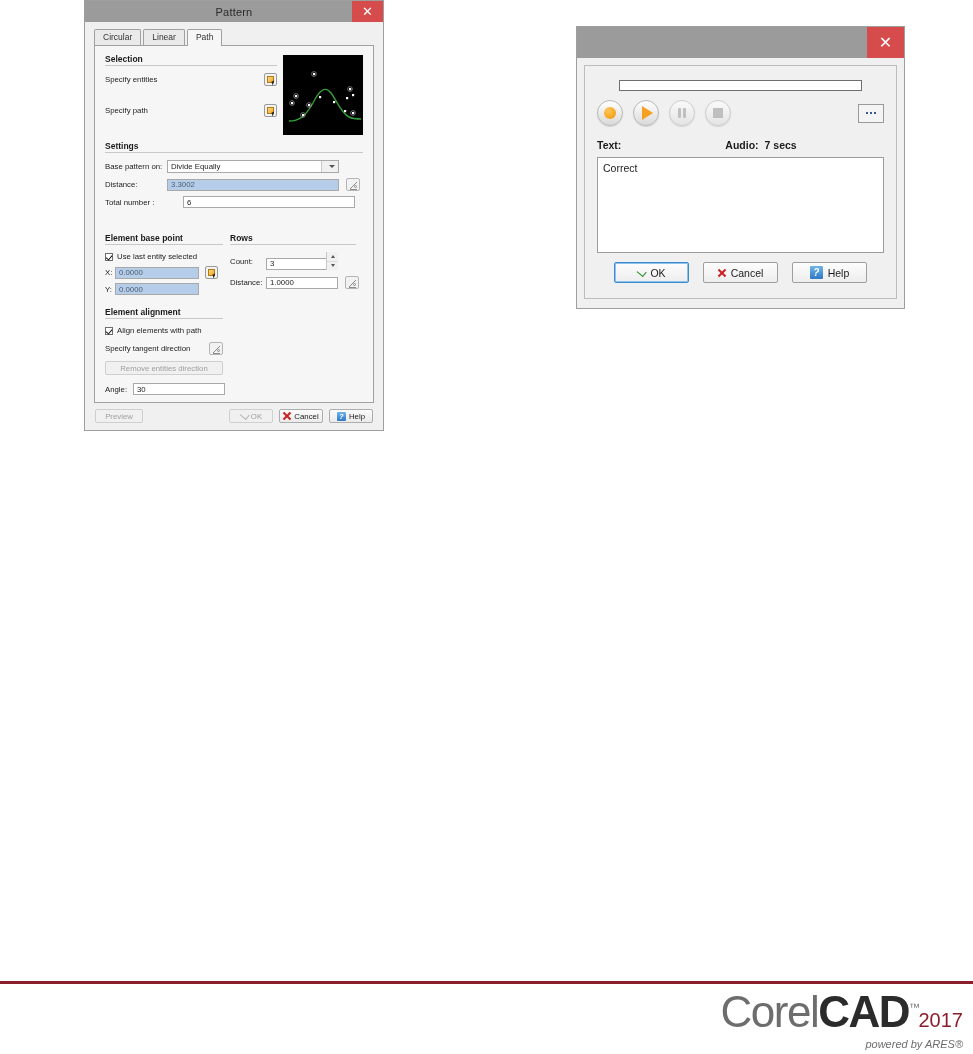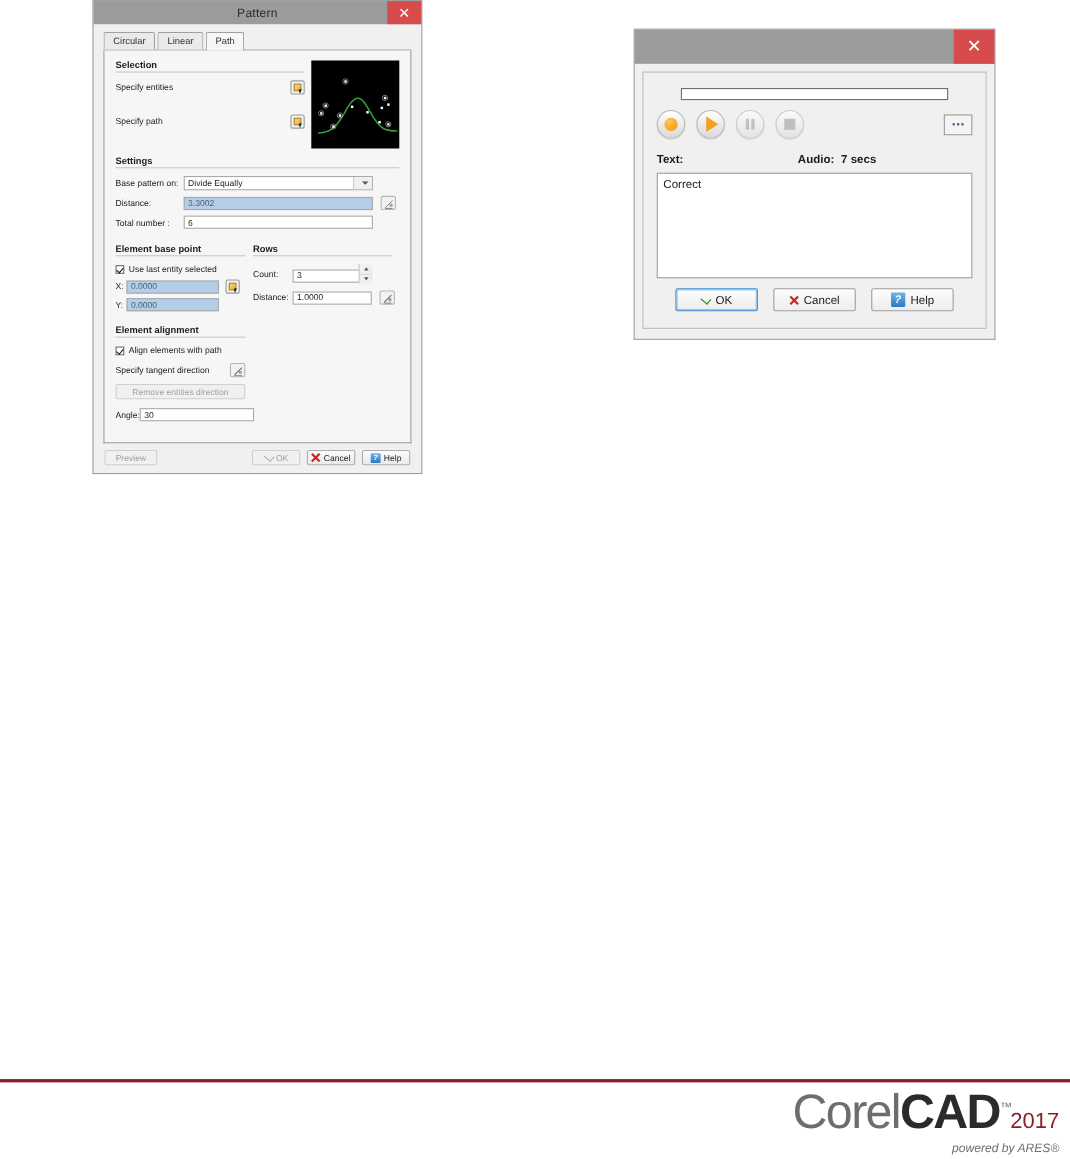--- a/index.html
+++ b/index.html
@@ -244,21 +244,21 @@
         </div>
       </div>
 
       <div class="row" style="margin-bottom:5px;">
         <span class="lbl" style="width:62px">Distance:</span>
         <input class="txt ro" style="width: 172px;" readonly="" value="3.3002">
         <span style="width:7px"></span>
         <span class="arrowbtn"></span>
       </div>
 
-      <div class="row" style="margin-bottom:13px;">
+      <div class="row" style="margin-bottom:25px;gap:16px;">
         <span class="lbl" style="width:62px">Total number :</span>
         <input class="txt" style="width: 172px;" value="6">
       </div>
 
       <div style="display:flex;">
 
         <div style="width:125px;">
           <div class="grp-title">Element base point</div>
           <div class="grp-rule" style="width:118px"></div>
 
@@ -293,21 +293,21 @@
           <div class="row" style="margin-bottom:6px;width:118px;">
             <span class="lbl">Specify tangent direction</span>
             <span style="flex:1"></span>
             <span class="arrowbtn"></span>
           </div>
 
           <div class="btn dis" style="width:118px;margin-bottom:8px;">Remove entities direction</div>
 
           <div class="row">
             <span class="lbl" style="width:28px">Angle:</span>
-            <input class="txt" style="width: 104px;" value="30">
+            <input class="txt" style="width: 92px;" value="30">
           </div>
         </div>
 
         <div style="width:133px;">
           <div class="grp-title">Rows</div>
           <div class="grp-rule" style="width:126px"></div>
 
           <div class="row" style="margin-bottom:6px;">
             <span class="lbl" style="width:36px">Count:</span>
             <div style="position:relative;width:72px;">

